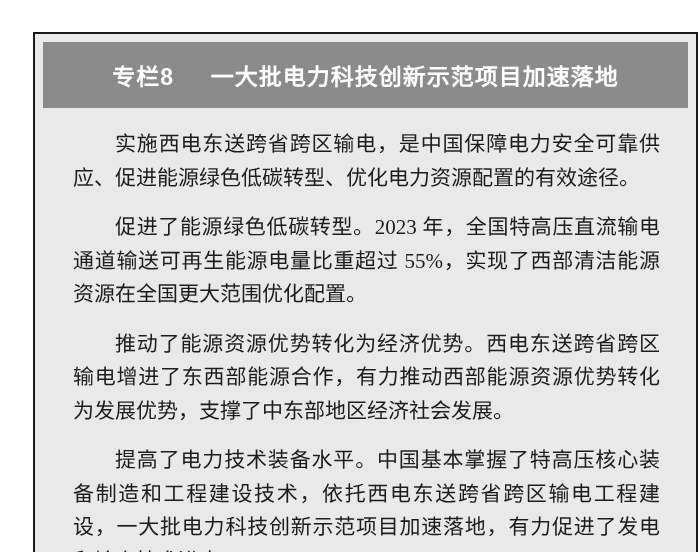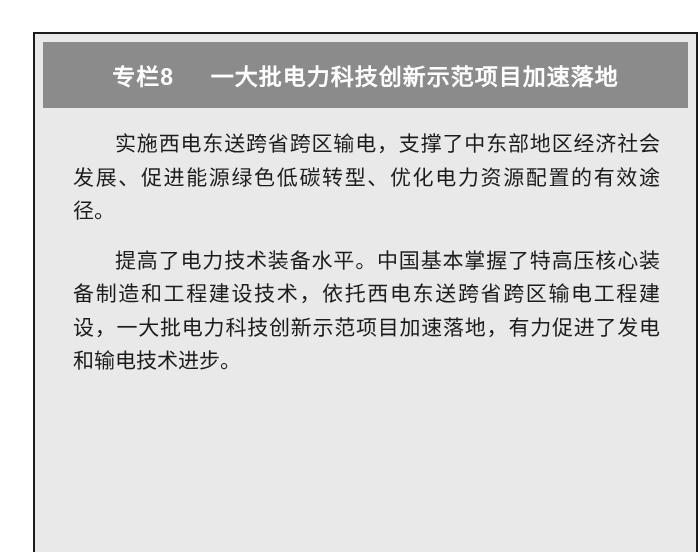--- a/index.html
+++ b/index.html
@@ -69,18 +69,20 @@
 
 <div class="page">
   <div class="column-box">
 
     <div class="box-header">
       <span class="box-label">专栏8</span>
       <span class="box-title">一大批电力科技创新示范项目加速落地</span>
     </div>
 
     <div class="box-body">
-      <p>实施西电东送跨省跨区输电，支撑了中东部地区经济社会发展、促进能源绿色低碳转型、优化电力资源配置的有效途径。</p>
+      <p>实施西电东送跨省跨区输电，是中国保障电力安全可靠供应、促进能源绿色低碳转型、优化电力资源配置的有效途径。</p>
+      <p>促进了能源绿色低碳转型。2023 年，全国特高压直流输电通道输送可再生能源电量比重超过 55%，实现了西部清洁能源资源在全国更大范围优化配置。</p>
+      <p>推动了能源资源优势转化为经济优势。西电东送跨省跨区输电增进了东西部能源合作，有力推动西部能源资源优势转化为发展优势，支撑了中东部地区经济社会发展。</p>
       <p>提高了电力技术装备水平。中国基本掌握了特高压核心装备制造和工程建设技术，依托西电东送跨省跨区输电工程建设，一大批电力科技创新示范项目加速落地，有力促进了发电和输电技术进步。</p>
     </div>
 
   </div>
 </div>
 
 </body></html>

